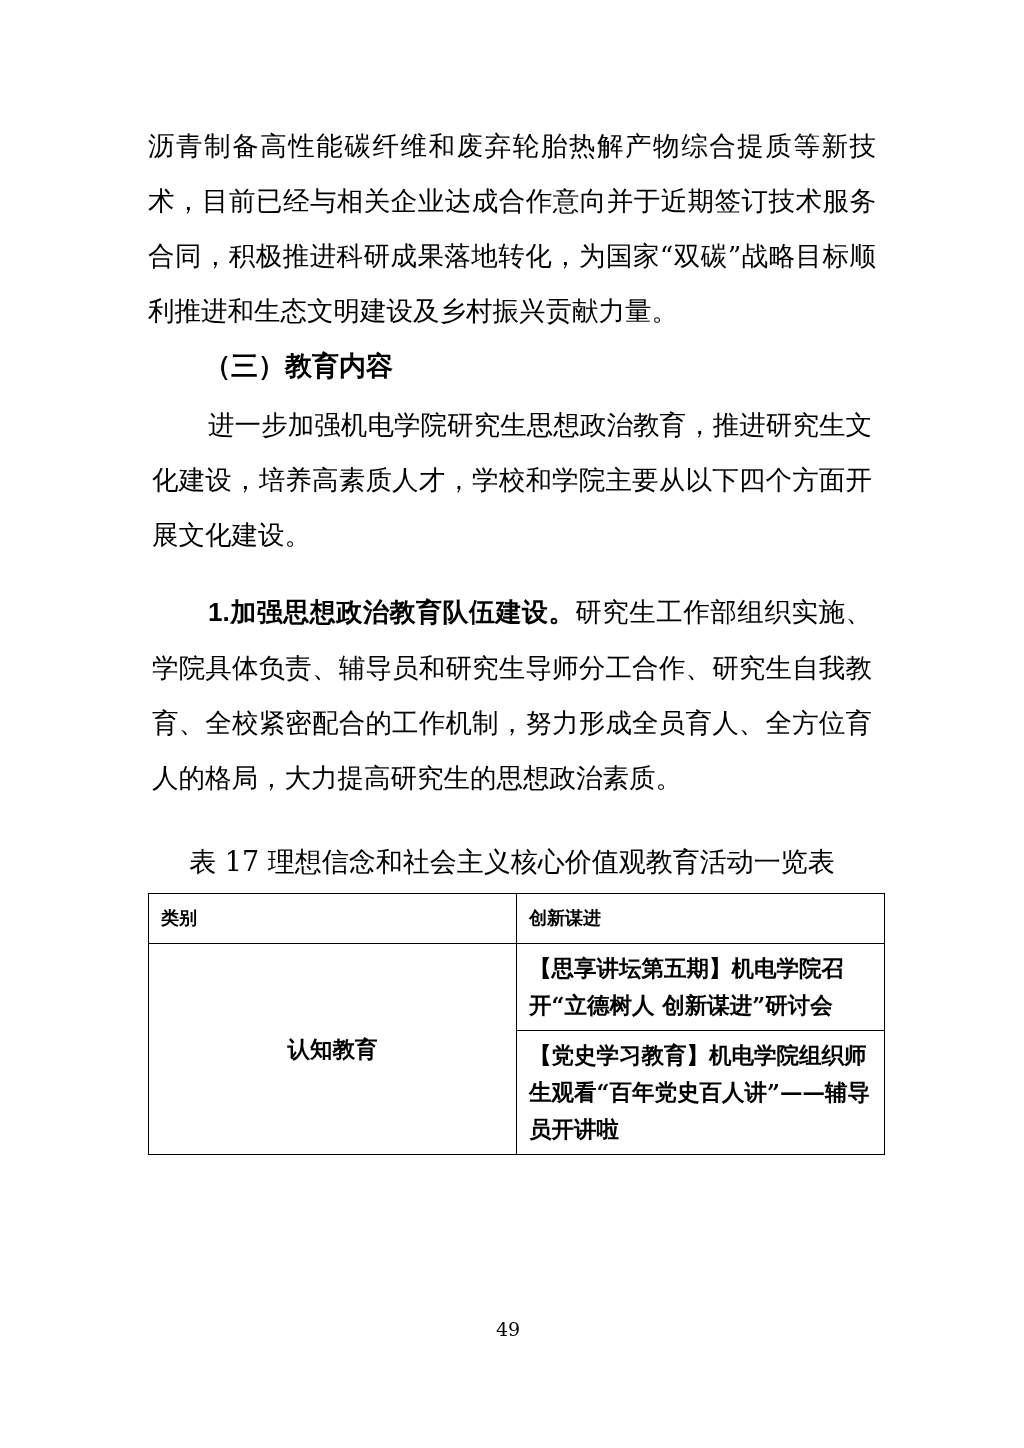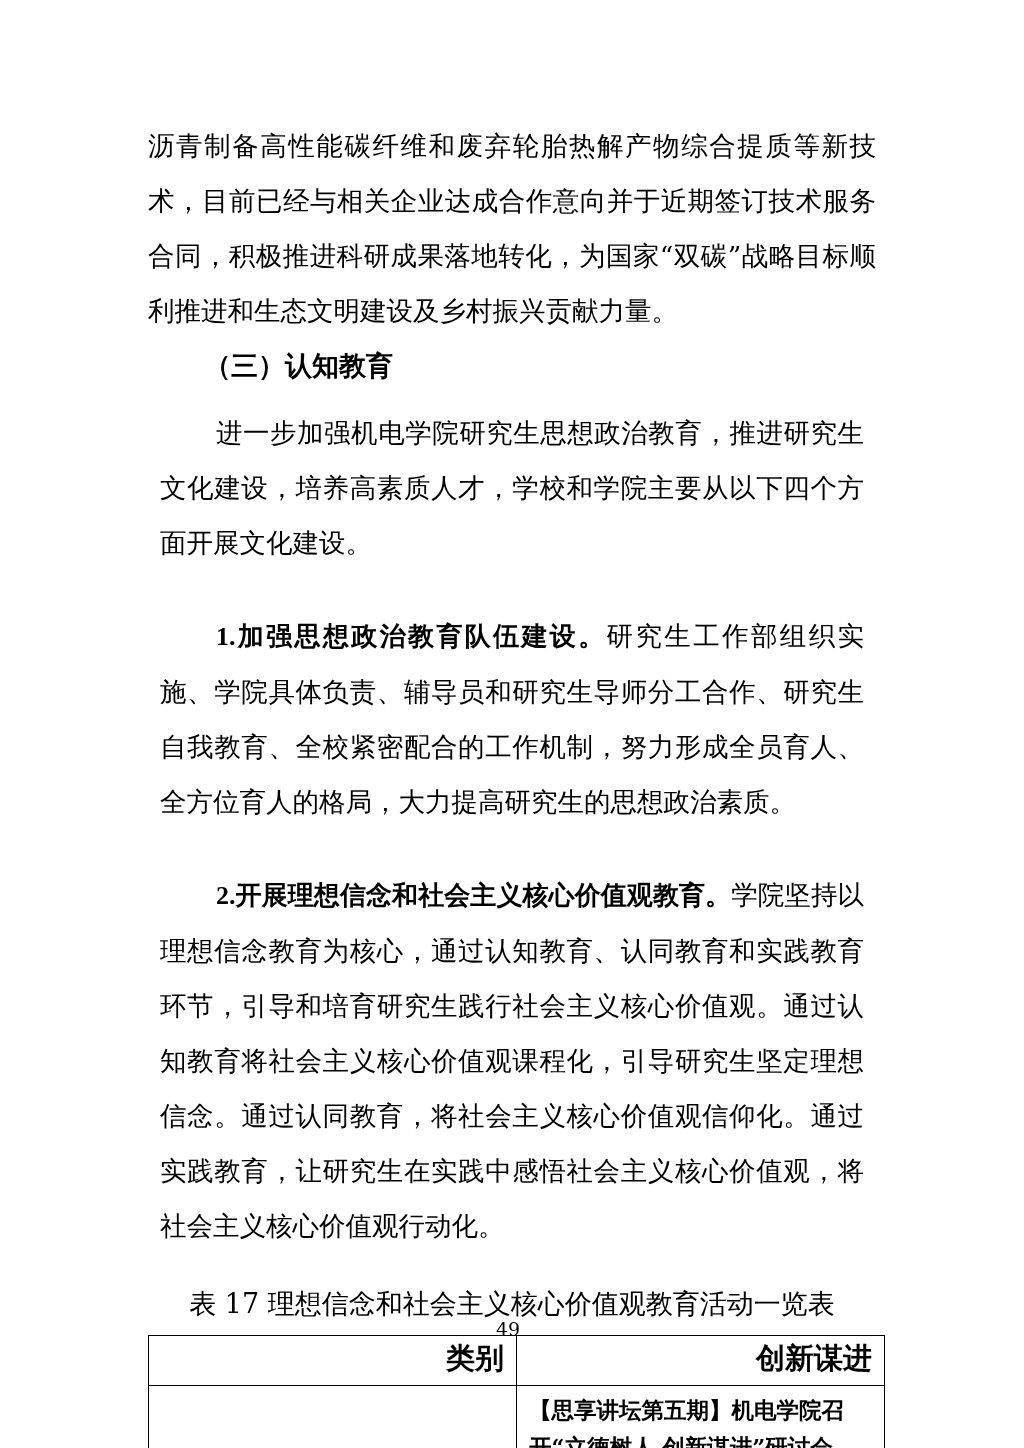--- a/index.html
+++ b/index.html
@@ -28,34 +28,34 @@
     line-height: 55px;
     text-align: justify;
     text-justify: inter-ideograph;
     letter-spacing: 0px;
   }
   .para {
     margin: 0;
     text-indent: 0;
   }
   .para-indent {
-    margin: 12px;
+    margin: 4px;
     text-indent: 56px;
   }
   .heading {
     margin: 0;
     font-size: 27px;
     line-height: 55px;
     font-weight: bold;
     text-indent: 56px;
     font-family: "DejaVu Sans", "Liberation Sans", sans-serif;
   }
   .lead {
     font-weight: bold;
-    font-family: Liberation Serif, serif;
+    font-family: Liberation Sans, sans-serif;
     font-size: 26px;
   }
   .spacer-sm { height: 14px; }
   .table-caption {
     margin: 0;
     text-align: center;
     font-size: 27px;
     line-height: 50px;
   }
   table.edu-table {
@@ -66,24 +66,24 @@
   }
   table.edu-table td, table.edu-table th {
     border: 1.5px solid #000000;
     padding: 6px 12px;
     font-size: 22.5px;
     line-height: 37px;
     vertical-align: middle;
     font-weight: bold;
   }
   table.edu-table th {
-    text-align: right;
+    text-align: left;
     font-weight: bold;
-    font-family: Liberation Mono, monospace;
-    font-size: 29px;
+    font-family: Liberation Serif, serif;
+    font-size: 18px;
   }
   td.cat-cell {
     text-align: center;
     font-weight: bold;
     font-family: "DejaVu Sans", "Liberation Sans", sans-serif;
     font-size: 23px;
     width: 112px;
   }
   td.content-cell {
     text-align: left;
@@ -100,31 +100,30 @@
 </style>
 </head>
 <body>
 
 <div class="page">
 
   <div class="body-text">
 
     <p class="para">沥青制备高性能碳纤维和废弃轮胎热解产物综合提质等新技术，目前已经与相关企业达成合作意向并于近期签订技术服务合同，积极推进科研成果落地转化，为国家“双碳”战略目标顺利推进和生态文明建设及乡村振兴贡献力量。</p>
 
-    <h2 class="heading">（三）认知教育</h2>
+    <h2 class="heading">（三）教育内容</h2>
 
     <p class="para-indent">进一步加强机电学院研究生思想政治教育，推进研究生文化建设，培养高素质人才，学校和学院主要从以下四个方面开展文化建设。</p>
 
     <div class="spacer-sm"></div>
 
     <p class="para-indent"><span class="lead">1.加强思想政治教育队伍建设。</span><span>研究生工作部组织实施、学院具体负责、辅导员和研究生导师分工合作、研究生自我教育、全校紧密配合的工作机制，努力形成全员育人、全方位育人的格局，大力提高研究生的思想政治素质。</span></p>
 
     <div class="spacer-sm"></div>
 
-    <p class="para-indent"><span class="lead">2.开展理想信念和社会主义核心价值观教育。</span><span>学院坚持以理想信念教育为核心，通过认知教育、认同教育和实践教育环节，引导和培育研究生践行社会主义核心价值观。通过认知教育将社会主义核心价值观课程化，引导研究生坚定理想信念。通过认同教育，将社会主义核心价值观信仰化。通过实践教育，让研究生在实践中感悟社会主义核心价值观，将社会主义核心价值观行动化。</span></p>
 
   </div>
 
   <div class="spacer-sm"></div>
 
   <p class="table-caption">表 17 理想信念和社会主义核心价值观教育活动一览表</p>
 
   <table class="edu-table">
     <tbody>
       <tr>

